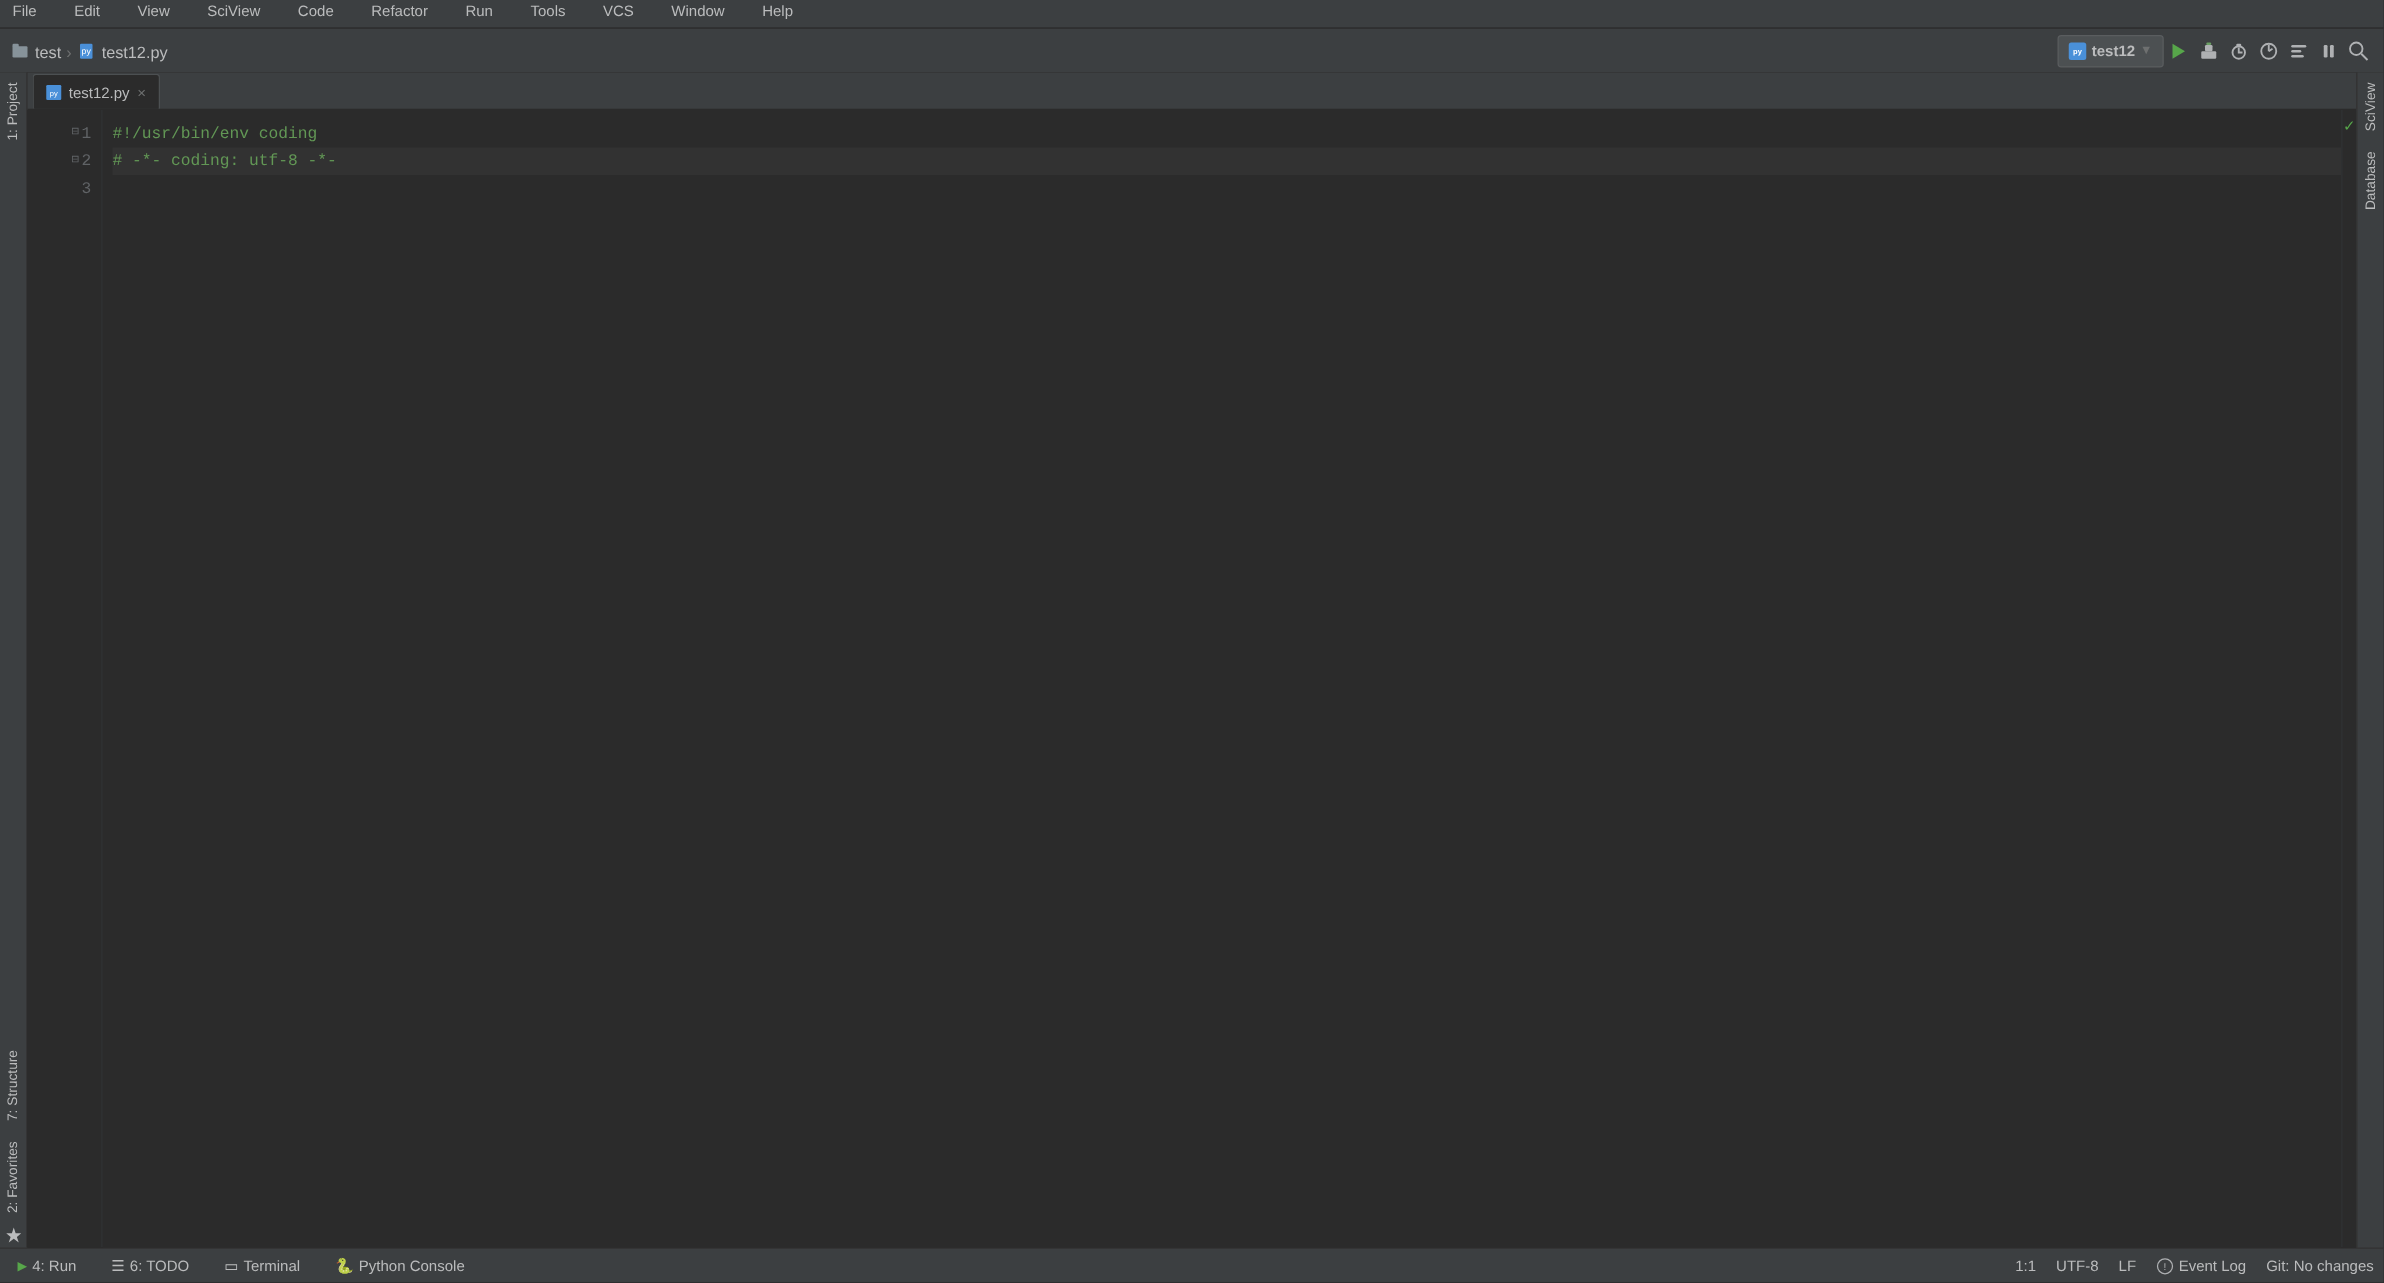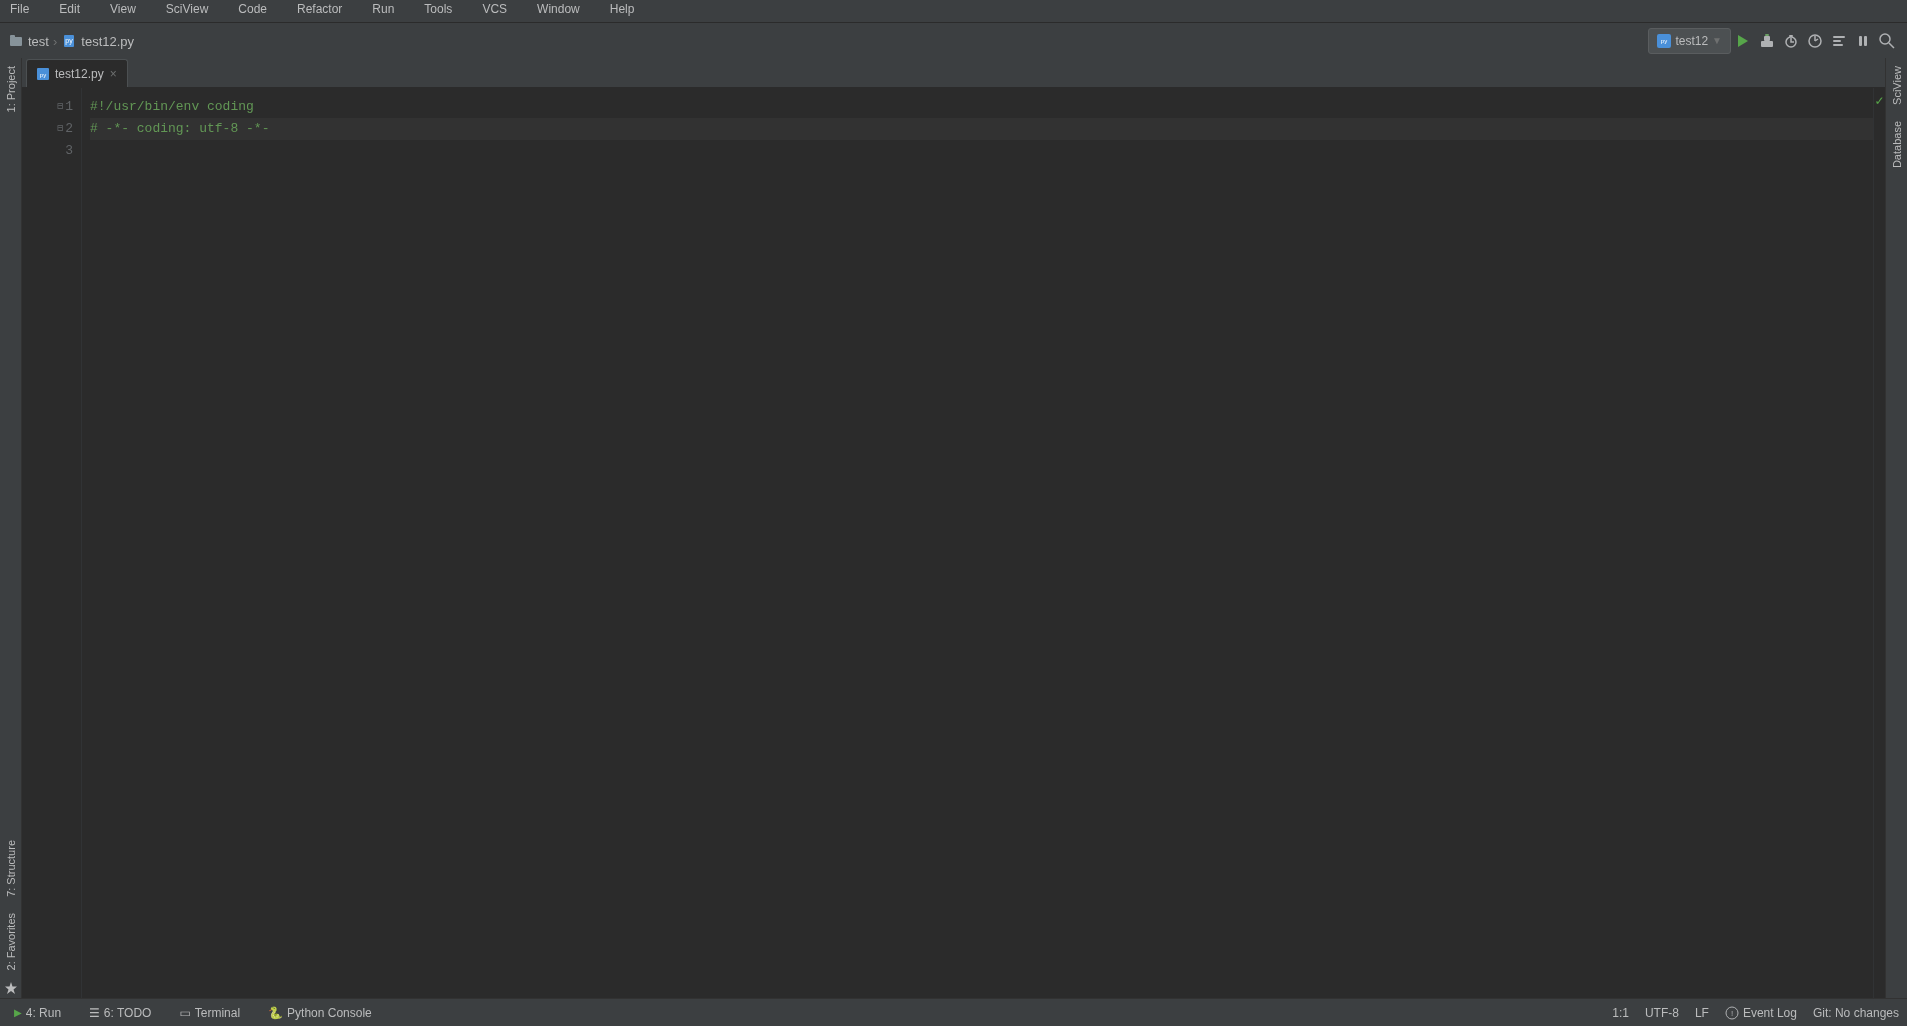--- a/index.html
+++ b/index.html
@@ -73,20 +73,21 @@
     .breadcrumb-file {
       color: #bbbcbd;
       font-size: 13px;
     }
 
     
     .toolbar-right {
       display: flex;
       align-items: center;
       gap: 0;
+      font-weight: bold;
     }
 
     .run-config {
       display: flex;
       align-items: center;
       background: #4c5052;
       border: 1px solid #5a5d5f;
       border-radius: 3px;
       padding: 2px 8px;
       cursor: pointer;

